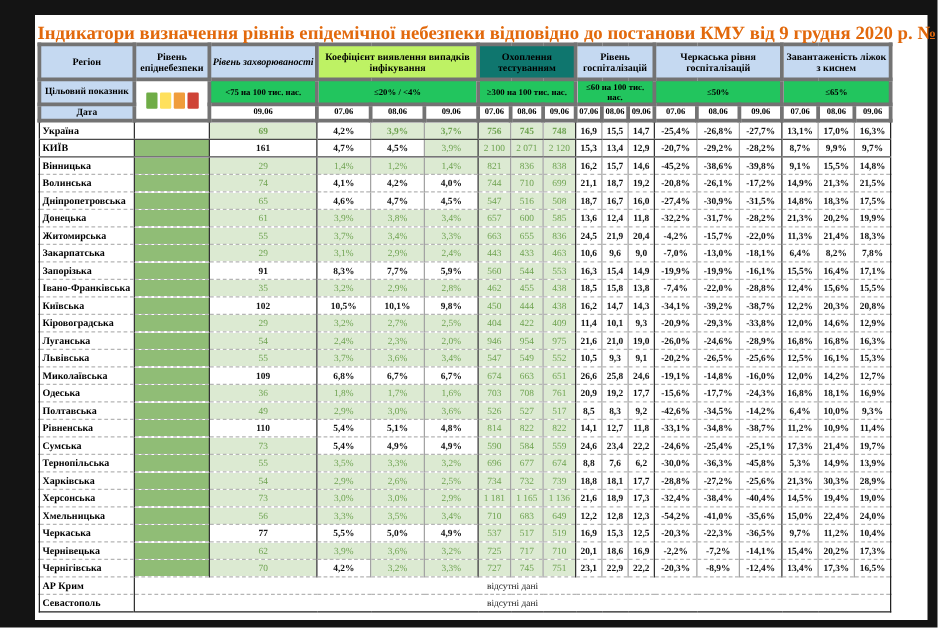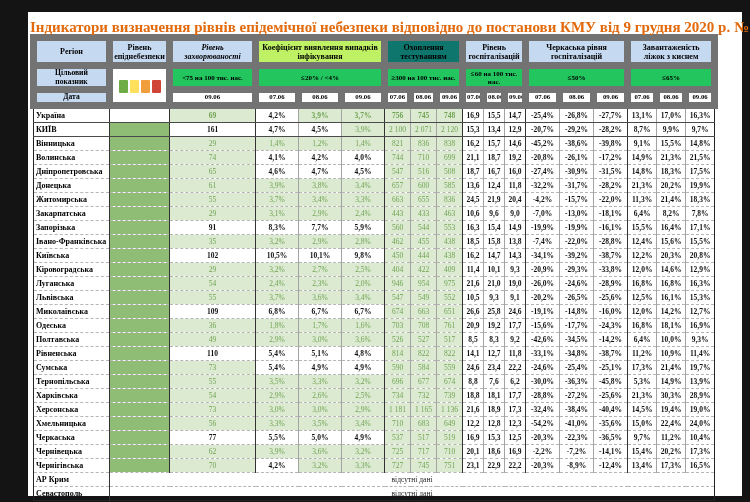--- a/index.html
+++ b/index.html
@@ -18,21 +18,21 @@
   .as-of-box{
     position:absolute;left:77px;width:56px;top:0;height:13px;
     border:1.5px solid #4a4050;text-align:center;font-weight:bold;font-size:9.5px;line-height:13px;
   }
   .available{position:absolute;right:50px;top:3px;font-weight:bold;font-size:9.5px;}
   table{
     border-collapse:collapse;table-layout:fixed;width:681px;margin-left:2px;
     border:1.5px solid #222;
   }
   thead th, thead td{
-    border:7px solid #737373;text-align:center;vertical-align:middle;
+    border:3px solid #737373;text-align:center;vertical-align:middle;
     padding:0 1px;overflow:hidden;margin-left:47px;
   }
   .hb{font-weight:bold;font-size:8px;line-height:9px;}
   .hb-small{font-weight:bold;font-size:7.6px;line-height:8.5px;}
   .target{font-weight:bold;font-size:7px;line-height:8px;background:#22c55e;}
   .date{font-weight:bold;font-size:6.8px;line-height:8px;background:#fff;}
   .r1{height:28px;}
   .r2{height:20px;}
   .r3{height:13px;}
   .swatches{background:#fff;}

